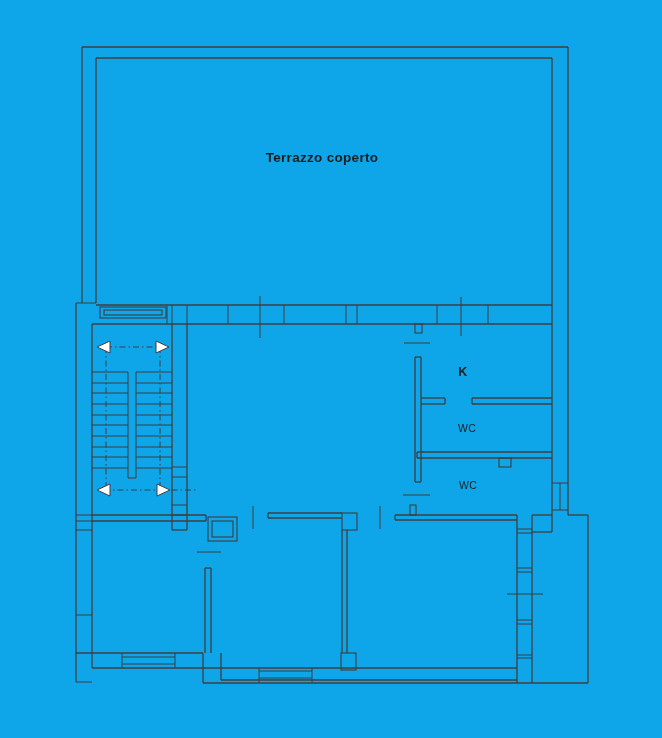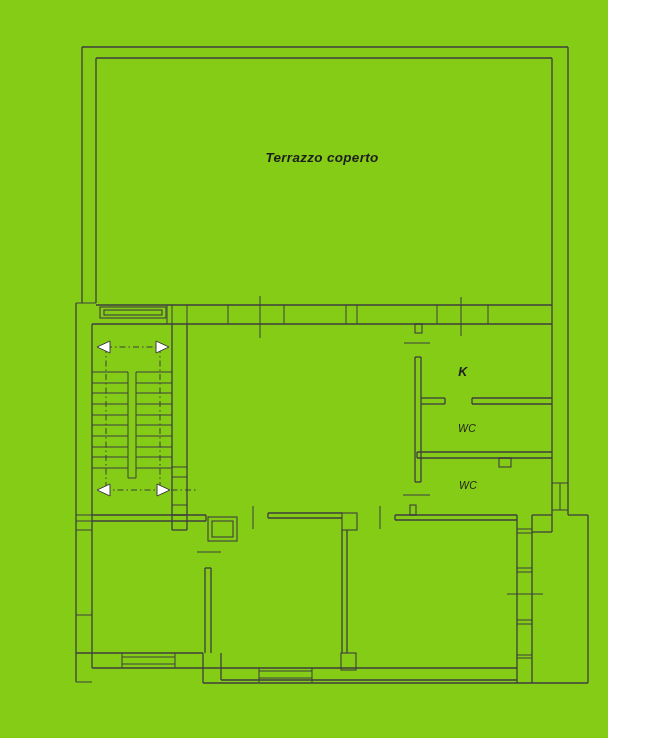--- a/index.html
+++ b/index.html
@@ -1,22 +1,21 @@
 <!DOCTYPE html>
 <html><head>
 <meta charset="utf-8">
 <style>
   html,body{margin:0;padding:0;background:#ffffff;}
   .canvas{
     position:relative;
-    width:608px;height:738px;
-    background:#84cc16;
+    width:662px;height:738px;
+    background:#0ea5e9;
     font-family:"Liberation Sans", sans-serif;
     overflow:hidden;
-    font-style:italic;
   }
   svg.plan{position:absolute;left:0;top:0;}
   .room-label{
     position:absolute;
     transform:translate(-50%,-50%);
     white-space:nowrap;
     color:#1e1e1e;
     letter-spacing:0.3px;
   }
 </style>

